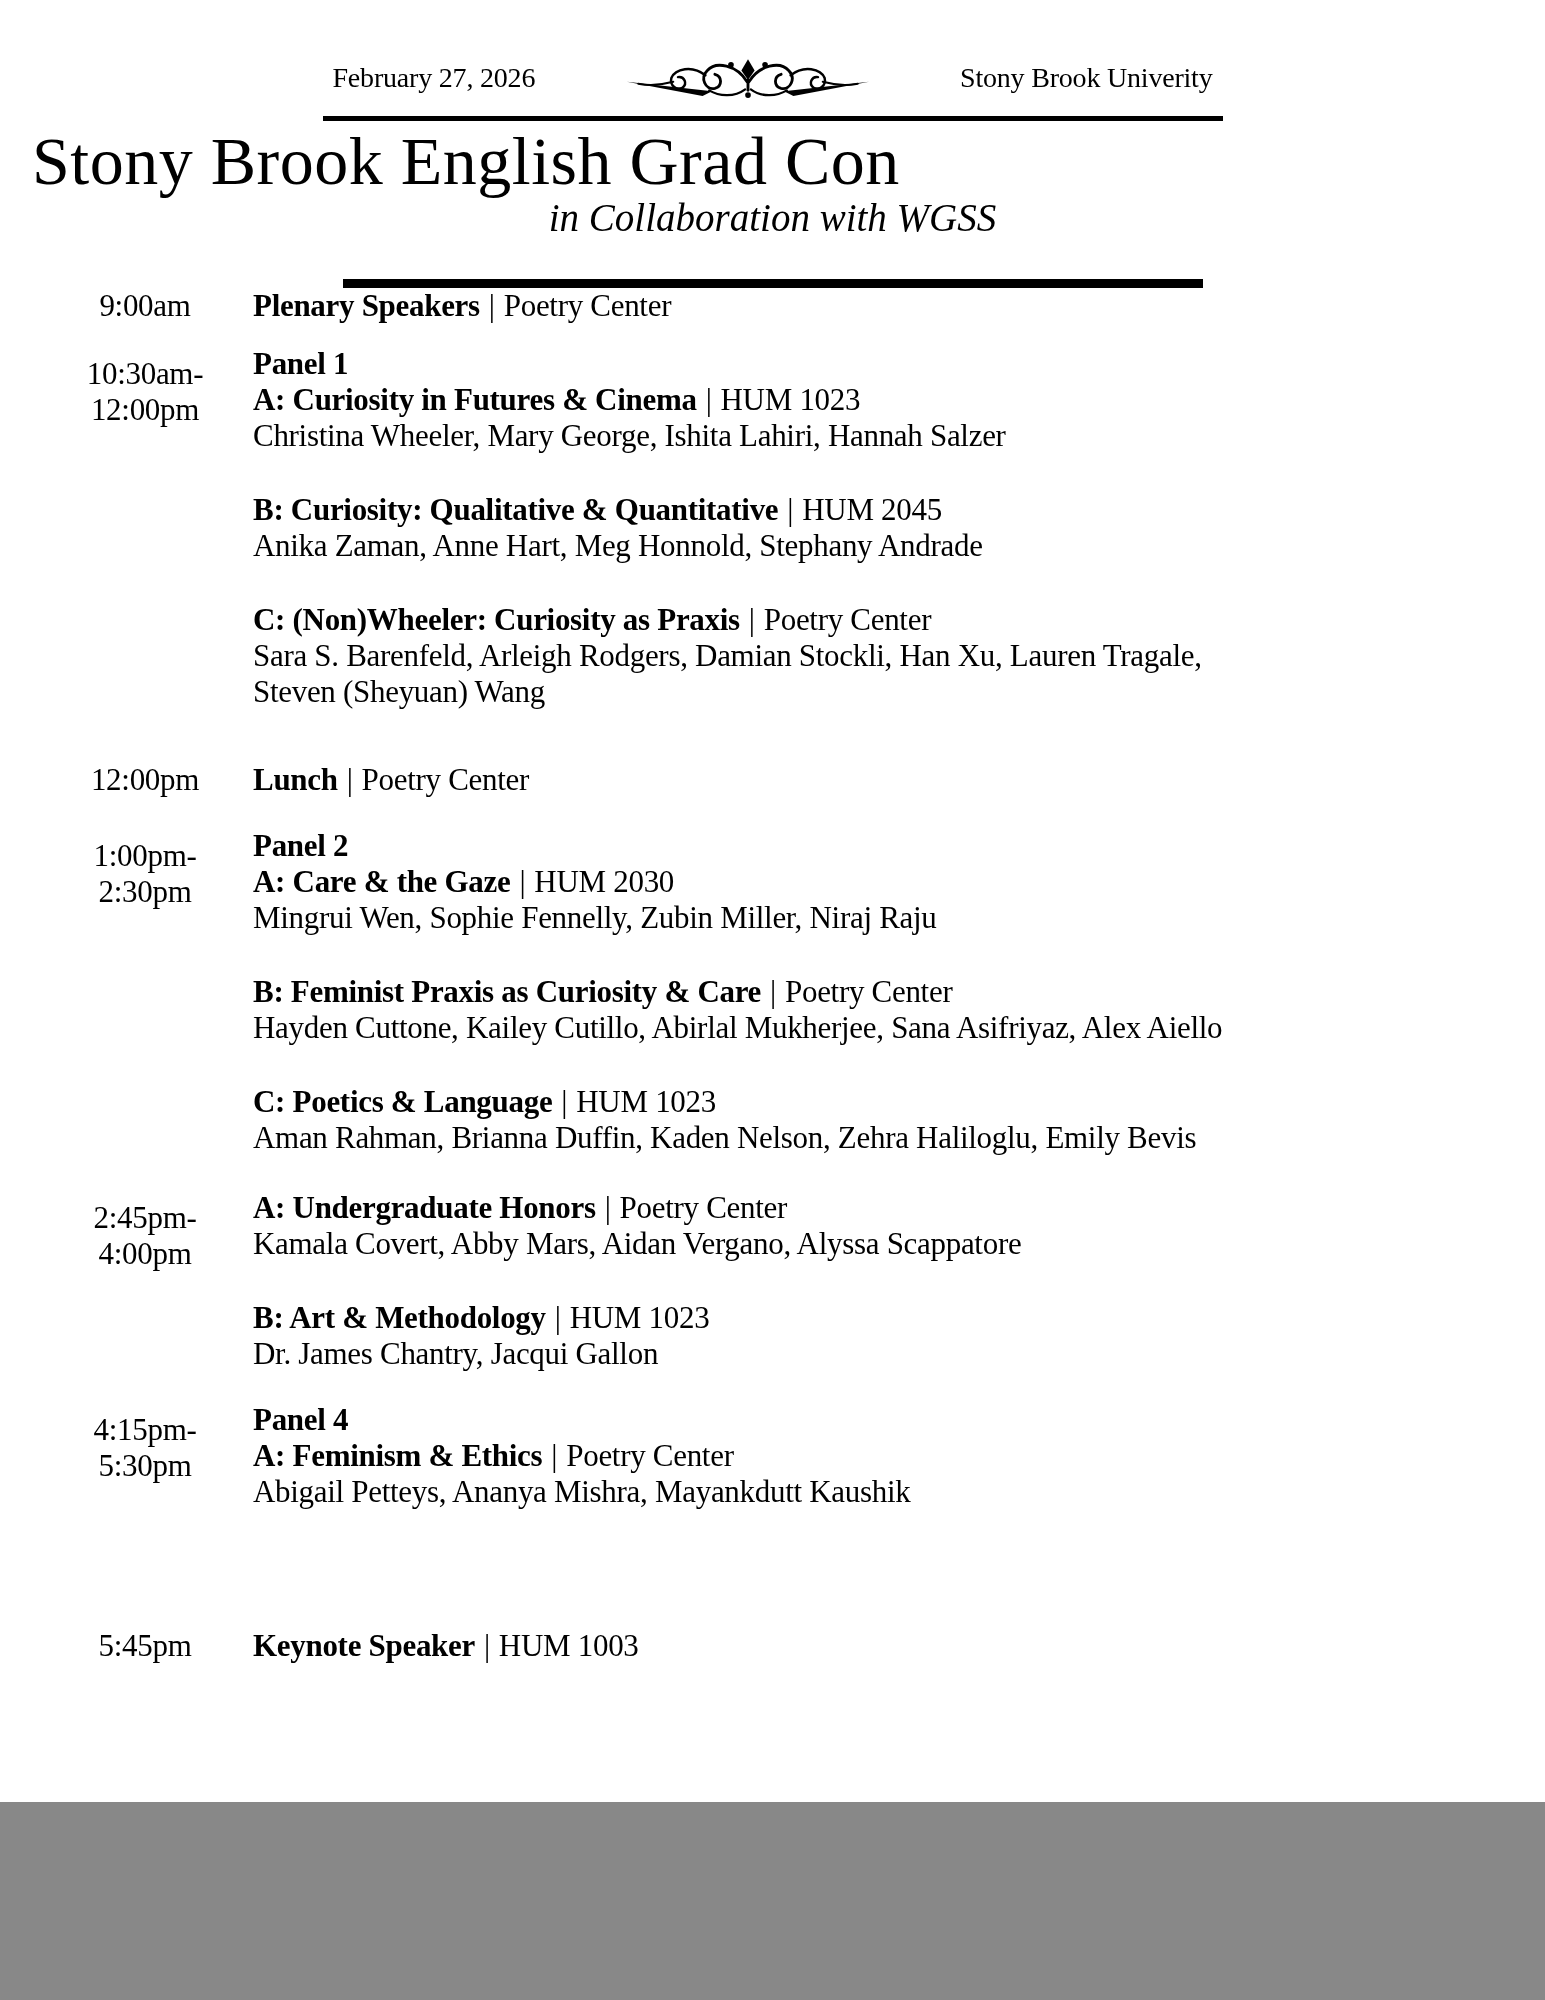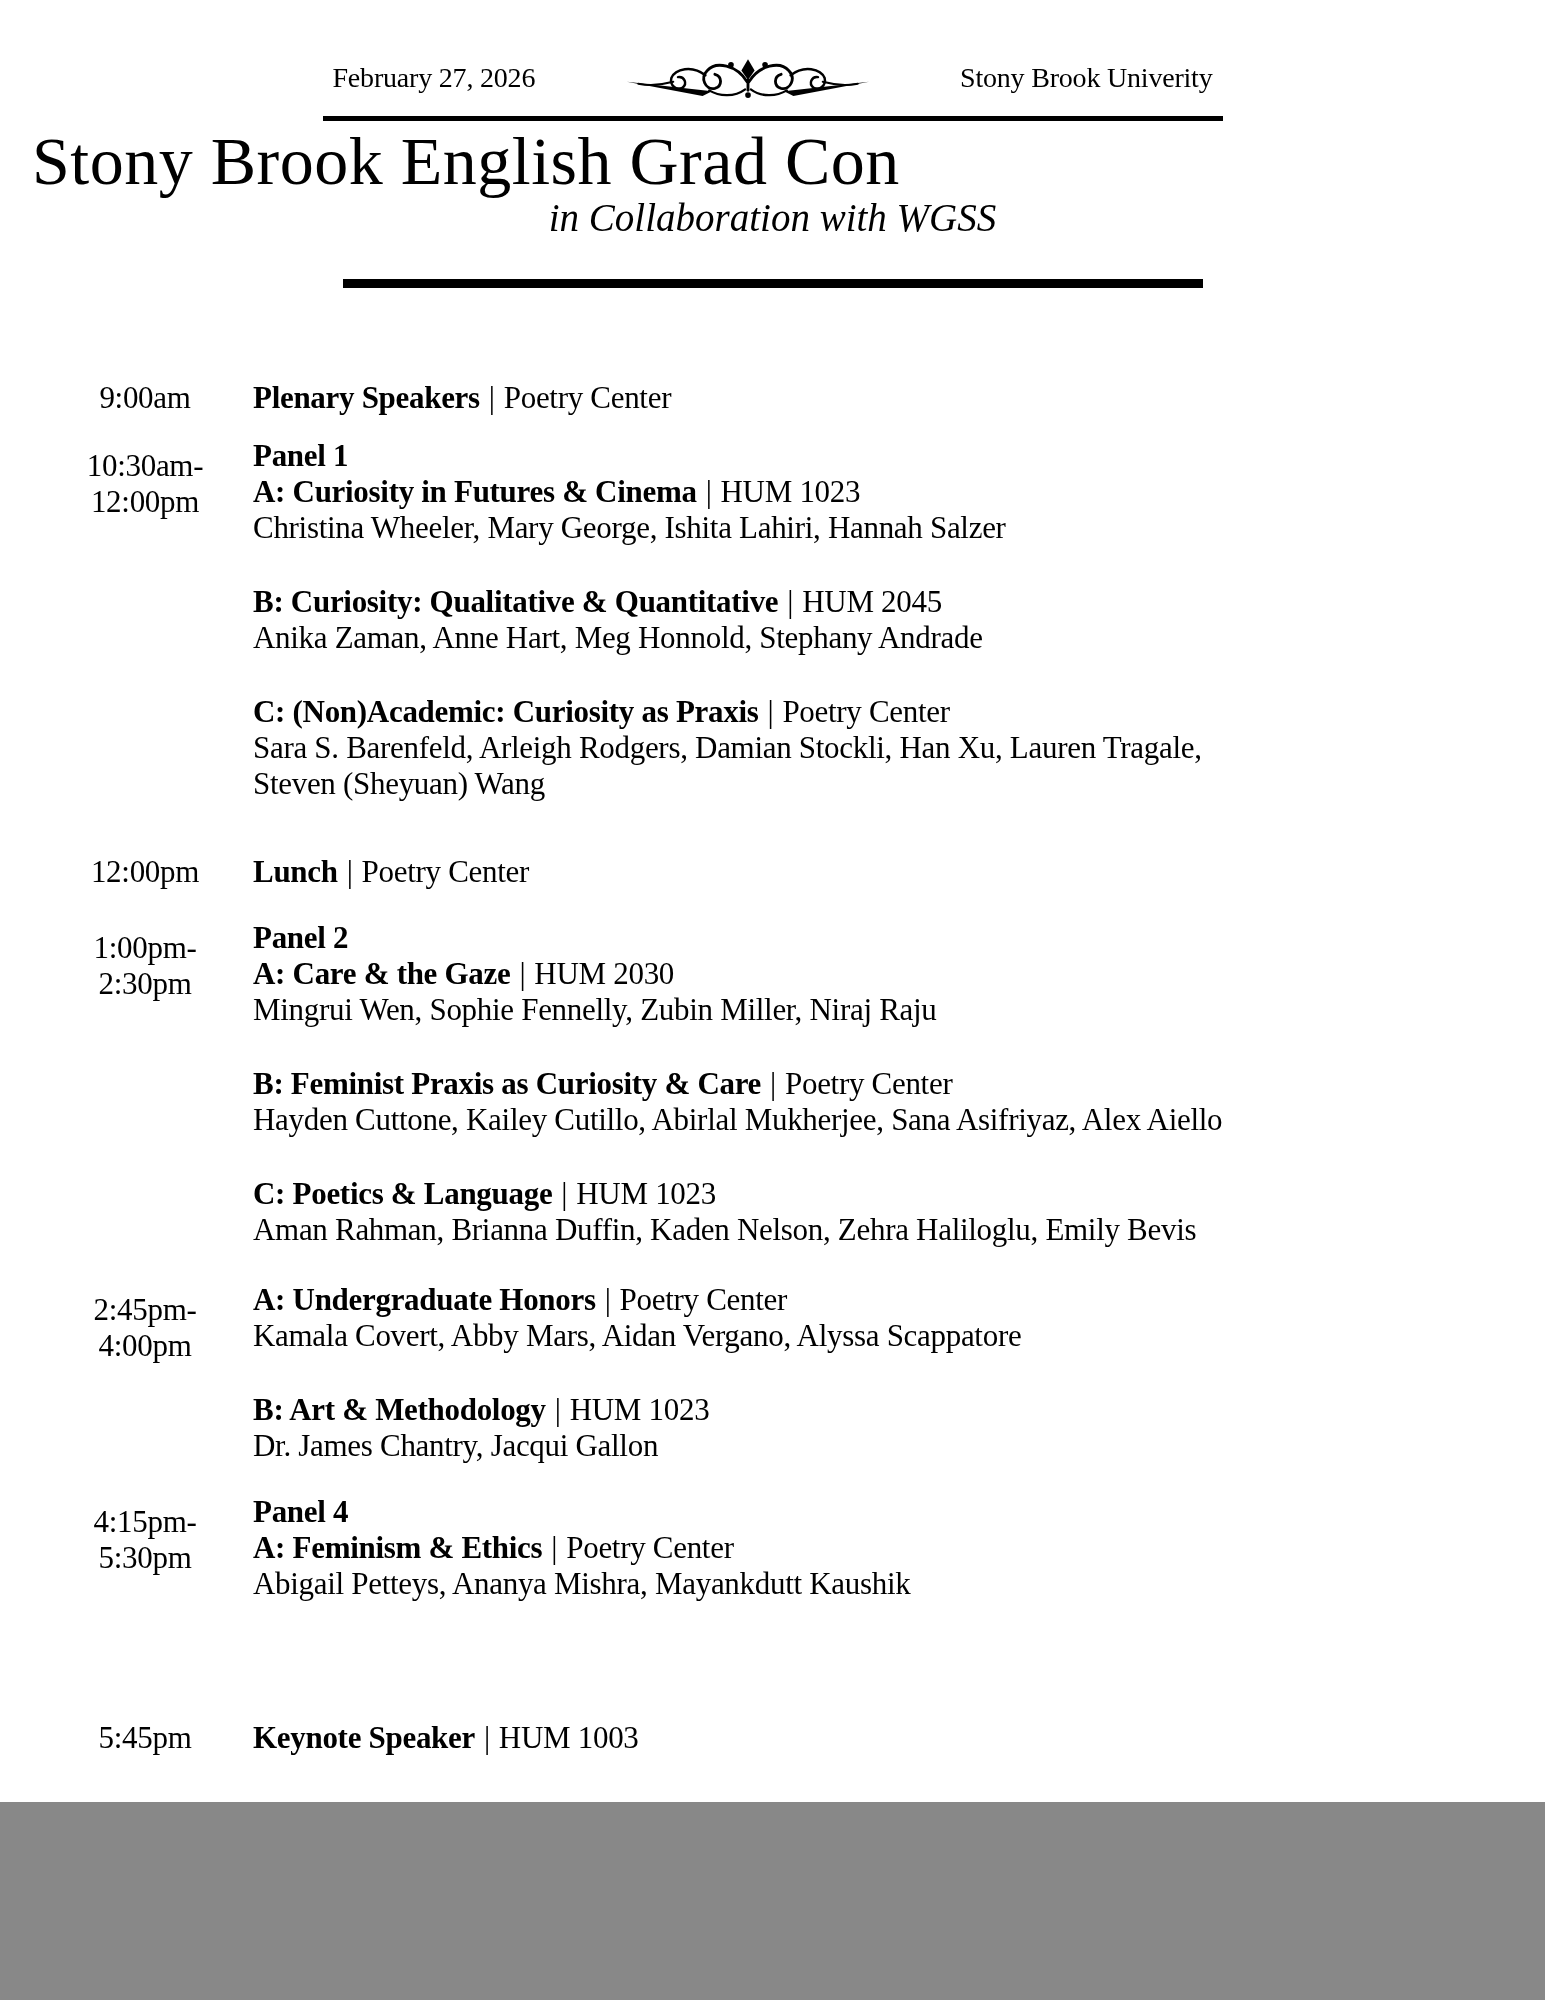--- a/index.html
+++ b/index.html
@@ -40,21 +40,21 @@
     font-size: 39px;
     font-style: italic;
     line-height: 1.0;
     margin-top: 2px;
   }
   .rule-bottom { width: 860px; height: 9px; background: #000; margin: 42px auto 0; }
 
   
   .schedule { padding-left: 45px; }
   .row { display: flex; align-items: flex-start; }
-  .m-row1 { margin-top: 92px; }
+  .m-row1 { }
   .m-row2 { margin-top: 22px; }
   .m-row3 { margin-top: 52px; }
   .m-row4 { margin-top: 30px; }
   .m-row5 { margin-top: 34px; }
   .m-row6 { margin-top: 30px; }
   .m-row7 { margin-top: 118px; }
   .time-col {
     flex: 0 0 200px;
     width: 200px;
     text-align: center;
@@ -145,21 +145,21 @@
         <div class="panel-label">Panel 1</div>
         <div class="session">
           <div><span class="session-title">A: Curiosity in Futures &amp; Cinema</span><span class="sep">|</span><span>HUM 1023</span></div>
           <div class="speakers">Christina Wheeler, Mary George, Ishita Lahiri, Hannah Salzer</div>
         </div>
         <div class="session">
           <div><span class="session-title">B: Curiosity: Qualitative &amp; Quantitative</span><span class="sep">|</span><span>HUM 2045</span></div>
           <div class="speakers">Anika Zaman, Anne Hart, Meg Honnold, Stephany Andrade</div>
         </div>
         <div class="session">
-          <div><span class="session-title">C: (Non)Academic: Curiosity as Praxis</span><span class="sep">|</span><span>Poetry Center</span></div>
+          <div><span class="session-title">C: (Non)Wheeler: Curiosity as Praxis</span><span class="sep">|</span><span>Poetry Center</span></div>
           <div class="speakers">Sara S. Barenfeld, Arleigh Rodgers, Damian Stockli, Han Xu, Lauren Tragale,
 Steven (Sheyuan) Wang</div>
         </div>
       </div>
     </div>
 
     <div class="row m-row3">
       <div class="time-col">
         <div>12:00pm</div>
       </div>

